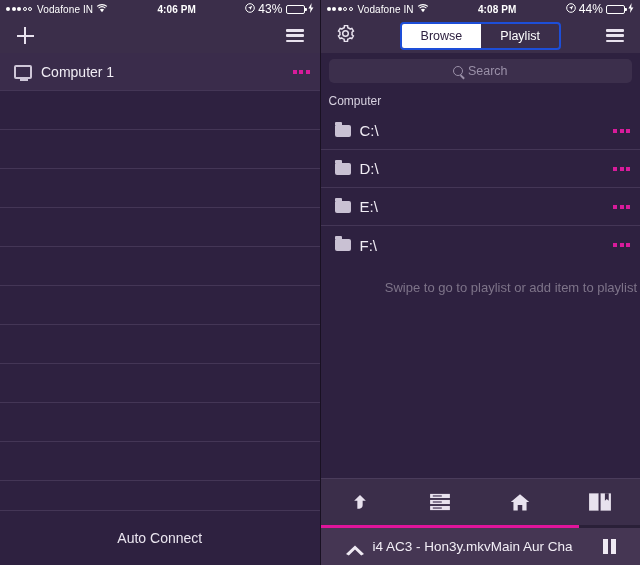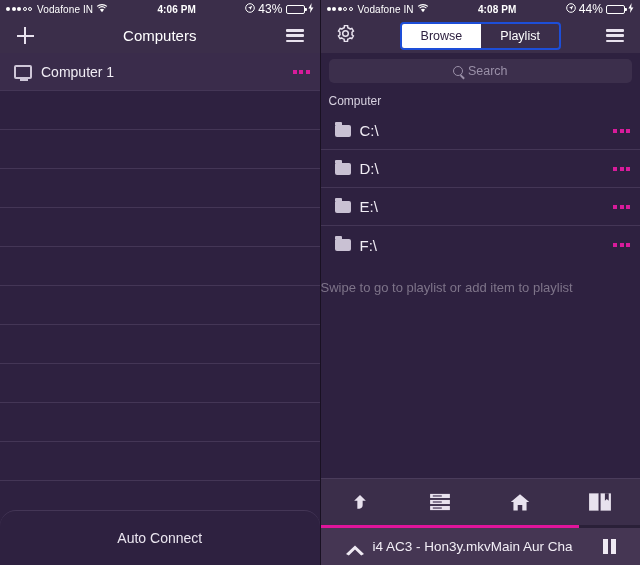--- a/index.html
+++ b/index.html
@@ -294,37 +294,36 @@
   }
 
   
   .section-head {
     padding: 5px 0 4px 8px;
     color: #D8D2E0;
     font-size: 12px;
   }
 
   .hint {
-    text-align: left;
+    text-align: right;
     color: #7E7489;
     font-size: 13px;
-    padding: 16px 13px 0 0;
+    padding: 16px 3px 0 0;
   }
 
   
   .autoconnect {
     flex: 0 0 auto;
     height: 54px;
     display: flex;
     align-items: center;
     justify-content: center;
     color: #EAE5EF;
     font-size: 14px;
     border-top: 1px solid #443656;
-    border-radius: 16px;
   }
 
   
   .tabbar {
     flex: 0 0 auto;
     height: 46px;
     background: #3B2E4A;
     display: flex;
     align-items: center;
     border-top: 1px solid #4A3C5B;
@@ -420,21 +419,20 @@
         <span class="battery"><span class="fill" style="width:60%"></span></span>
         <span>
           <svg width="6" height="10" viewBox="0 0 6 10">
               <path d="M3.6 0 L0.4 5.4 L2.5 5.4 L2 10 L5.4 4.4 L3.2 4.4 Z" fill="#fff"></path>
             </svg>
         </span>
       </div>
     </div>
 
     <div class="navbar">
-      <div class="nav-title">Computers</div>
       <div class="nav-btn">
         <span class="icon-plus"></span>
       </div>
       <div class="nav-spacer"></div>
       <div class="nav-btn">
         <span class="icon-hamburger">
             <span></span>
             <span></span>
             <span></span>
           </span>

